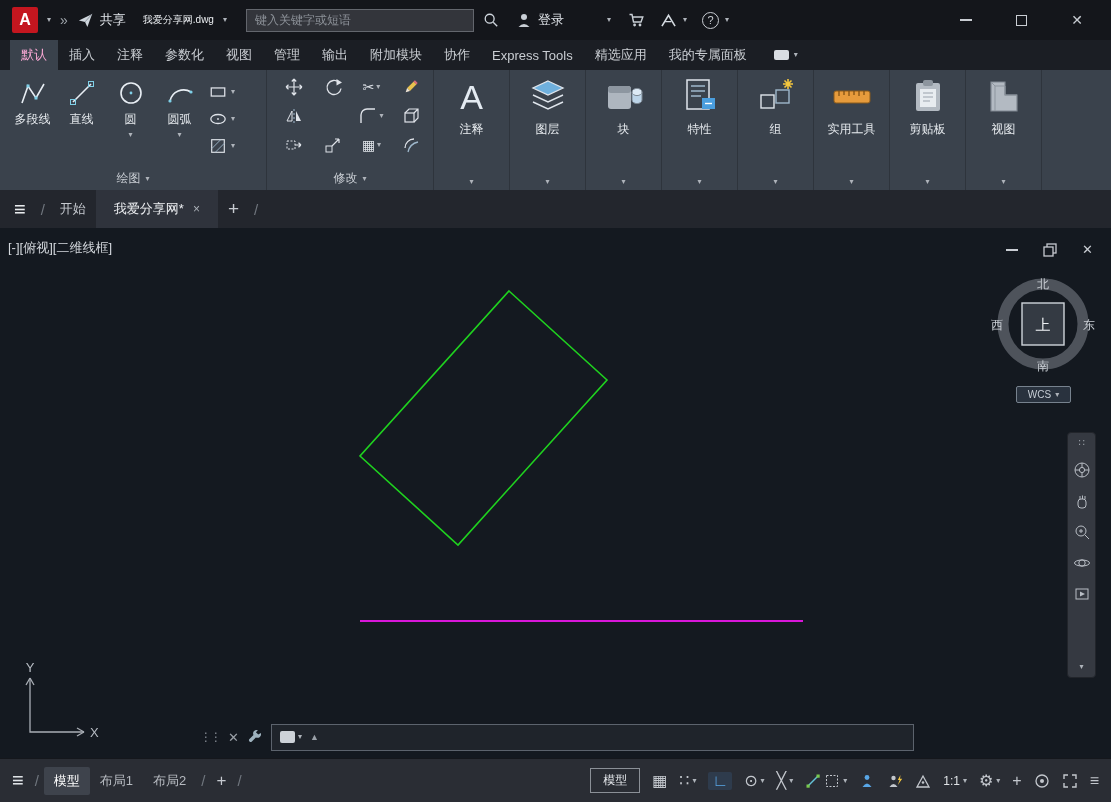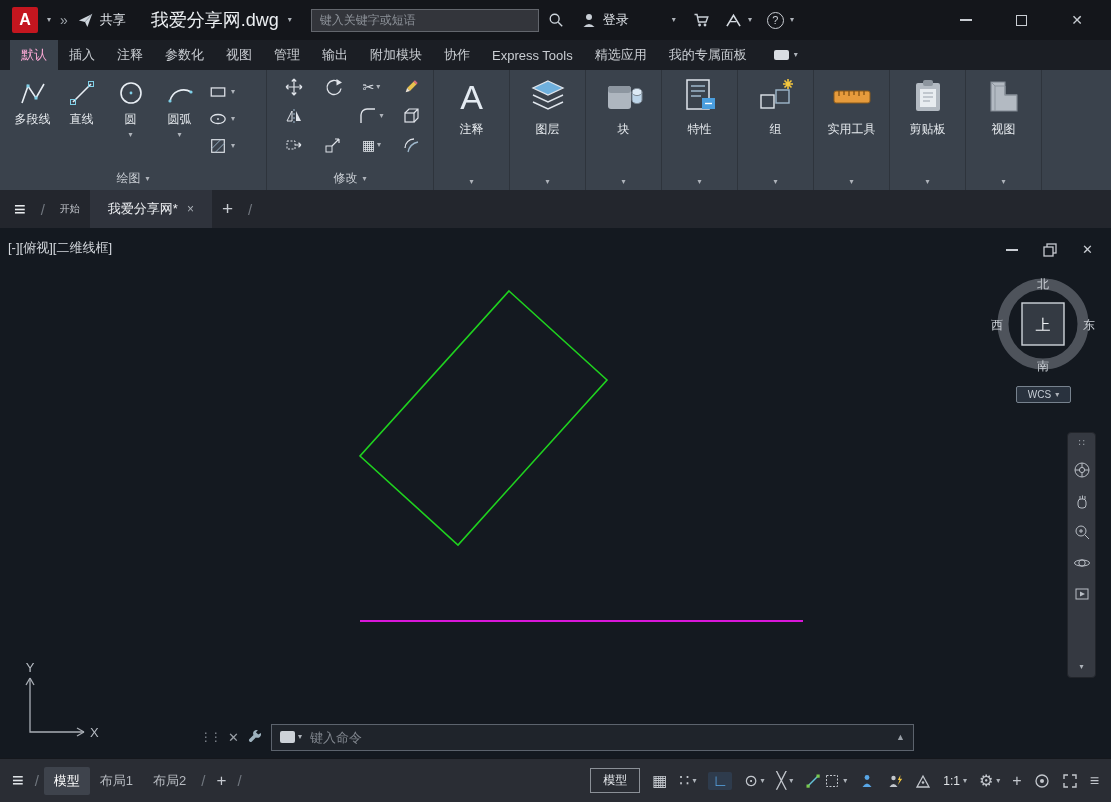--- a/index.html
+++ b/index.html
@@ -8,21 +8,21 @@
   #root{position:relative;width:1111px;height:802px;background:#141920;overflow:hidden;color:#d6d9de;font-size:13px;}
   svg{display:block;}
   .caret{font-size:8px;color:#aeb3ba;line-height:1;}
   .slash{color:#70767e;font-size:15px;margin:0 5px;}
 
   
   #titlebar{position:absolute;top:0;left:0;width:100%;height:40px;background:#14161b;display:flex;align-items:center;padding:0 12px;gap:9px;}
   .logo{width:26px;height:26px;background:#c4161f;color:#fff;font-weight:bold;font-size:16px;display:flex;align-items:center;justify-content:center;border-radius:2px;}
   .chev{color:#9fa5ac;font-size:14px;}
   .tgroup{display:flex;align-items:center;gap:6px;color:#dfe3e8;justify-content:space-between;}
-  .filename{color:#eceff2;font-size:18px;margin-left:16px;}
+  .filename{color:#eceff2;font-size:10px;margin-left:8px;}
   .search{width:228px;height:23px;background:#33353b;border:1px solid #63666d;color:#c6cad0;padding:0 8px;font-size:12px;outline:none;margin-left:10px;}
   .search::placeholder{color:#8d9299;}
   .helpcirc{width:17px;height:17px;border:1.5px solid #c9cdd3;border-radius:50%;color:#c9cdd3;font-size:11px;display:flex;align-items:center;justify-content:center;}
   #winbtns{margin-left:auto;display:flex;align-items:center;gap:44px;margin-right:16px;}
   .minbar{width:12px;height:2px;background:#c9cdd3;display:inline-block;}
   .maxbox{width:11px;height:11px;border:1.5px solid #c9cdd3;display:inline-block;}
   .closex{color:#c9cdd3;font-size:14px;}
 
   
   #ribbontabs{position:absolute;top:40px;left:0;width:100%;height:30px;background:#1b1e24;display:flex;align-items:stretch;padding-left:10px;font-size:13px;}
@@ -45,21 +45,21 @@
   .mitem{display:flex;align-items:center;gap:2px;}
   .bigpanel{width:76px;display:flex;flex-direction:column;align-items:center;padding-top:7px;}
   .blabel{margin-top:4px;font-size:12px;color:#e6eaee;}
   .bcaret{position:absolute;bottom:4px;left:50%;transform:translateX(-50%);}
   .big-a{font-size:34px;color:#e4ebf2;line-height:40px;}
   .rib-fill{flex:1;border-right:none;}
 
   
   #filetabs{position:absolute;top:190px;left:0;width:100%;height:38px;background:#23262d;display:flex;align-items:center;padding-left:14px;color:#c6cad0;}
   .ftab-menu{font-size:20px;color:#e8ebee;margin-right:10px;}
-  .ftab{padding:0 10px;font-size:10px;}
+  .ftab{padding:0 10px;font-size:13px;}
   .ftab-active{height:100%;display:flex;align-items:center;gap:9px;background:#2f333c;padding:0 18px;color:#eef0f3;}
   .ftab-close{color:#aab0b7;font-size:12px;}
   .ftab-plus{font-size:19px;color:#c6cad0;margin:0 10px;}
 
   
   #canvas{position:absolute;top:228px;left:0;width:1111px;height:530px;background:#141920;overflow:hidden;}
   #vp-label{position:absolute;top:11px;left:8px;font-size:13px;color:#d4d8dd;}
   #vp-controls{position:absolute;top:14px;right:18px;display:flex;align-items:center;gap:25px;}
   #shapes{position:absolute;top:0;left:0;}
   #viewcube{position:absolute;left:985px;top:40px;}
@@ -444,21 +444,20 @@
       <span class="dock-grip">⋮⋮</span>
       <span class="dock-x">✕</span>
       <svg width="16" height="16" viewBox="0 0 18 18">
           <path d="M15.5 4.5 a4 4 0 0 1 -5.5 5 L5.5 14 a1.9 1.9 0 0 1 -2.7 -2.7 L7.3 6.8 a4 4 0 0 1 5 -5.5 L10 3.6 l2.7 2.7 z" fill="#9fb3bf"></path>
         </svg>
       <span id="cmdline">
         <span style="display:flex;align-items:center;gap:3px;">
           <span class="cmd-box"></span>
           <span class="caret">▾</span>
         </span>
-        <input id="cmd-input" placeholder="键入命令" style="">
         <span class="cmd-up">▲</span>
       </span>
     </div>
   </div>
 
   <div id="statusbar">
     <span class="sb-menu">≡</span>
     <span class="slash">/</span>
     <span class="ltab active">模型</span>
     <span class="ltab">布局1</span>

